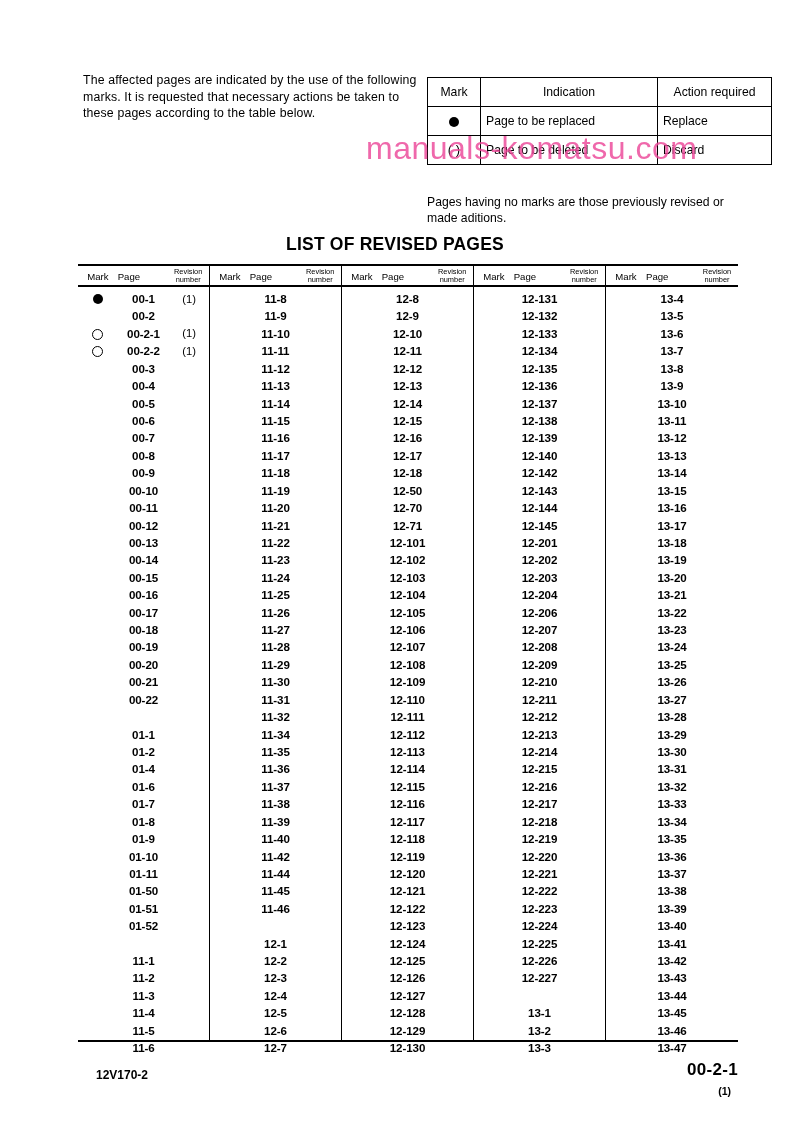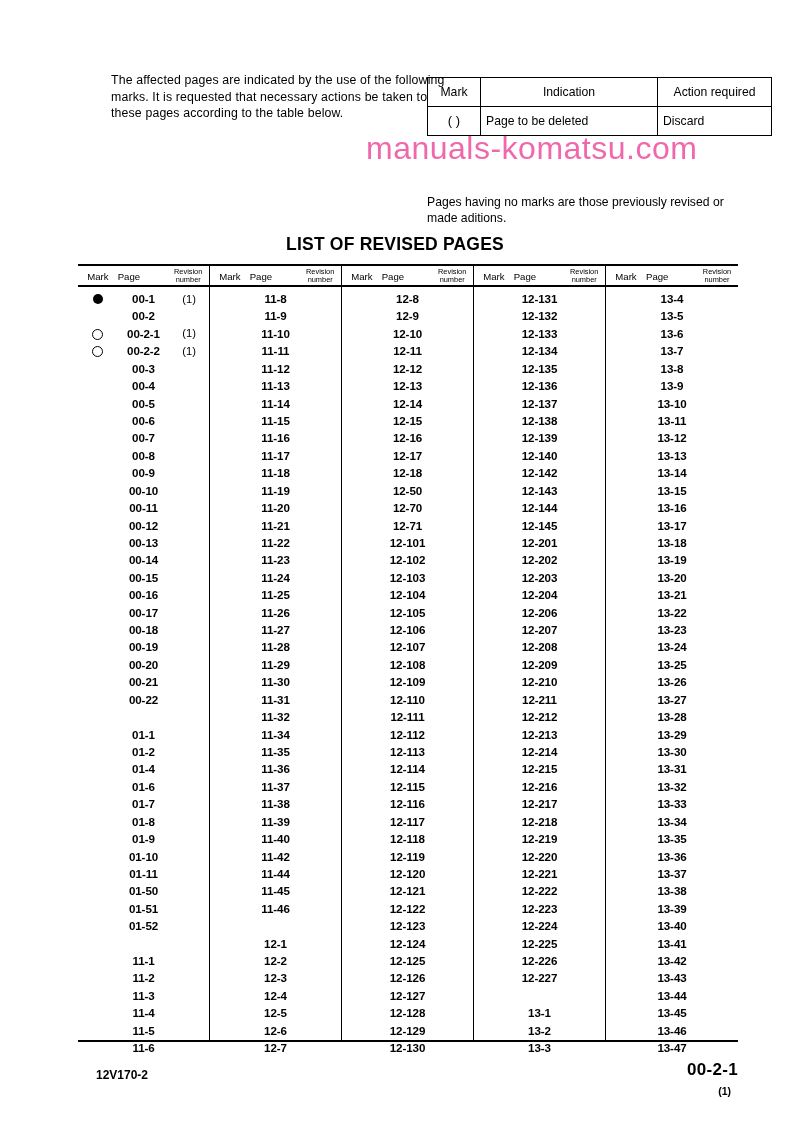--- a/index.html
+++ b/index.html
@@ -19,21 +19,20 @@
   
   #intro-text {
     position: absolute;
     left: 83px;
     top: 72px;
     width: 340px;
     font-size: 12.3px;
     line-height: 16.6px;
     letter-spacing: 0.15px;
     white-space: pre-line;
-    margin-left: 28px;
   }
 
   
   #legend-table {
     position: absolute;
     left: 427px;
     top: 77px;
     width: 311px;
     border-collapse: collapse;
     table-layout: fixed;
@@ -216,20 +215,27 @@
   <thead>
     <tr>
       <td class="col-mark">Mark</td>
       <td class="col-ind">Indication</td>
       <td class="col-act">Action required</td>
     </tr>
   </thead>
   <tbody>
     <tr>
       <td class="col-mark">
+        <span class="mark-circle-filled"></span>
+      </td>
+      <td class="col-ind">Page to be replaced</td>
+      <td class="col-act">Replace</td>
+    </tr>
+    <tr>
+      <td class="col-mark">
         <span class="mark-glyph">(  )</span>
       </td>
       <td class="col-ind">Page to be deleted</td>
       <td class="col-act">Discard</td>
     </tr>
   </tbody>
 </table>
 
 <div id="legend-note">Pages having no marks are those previously revised or made aditions.</div>
 

